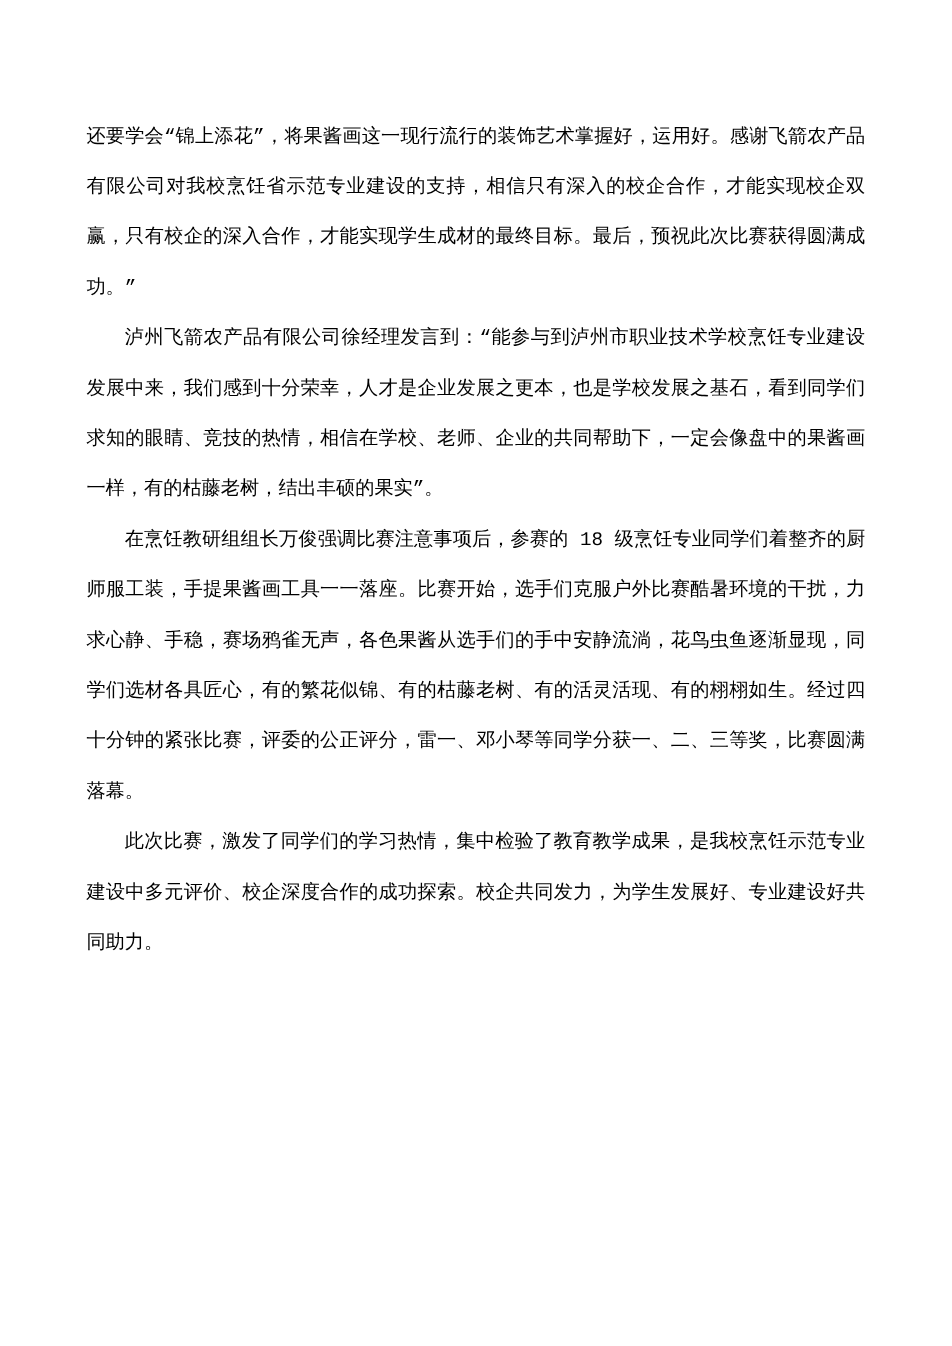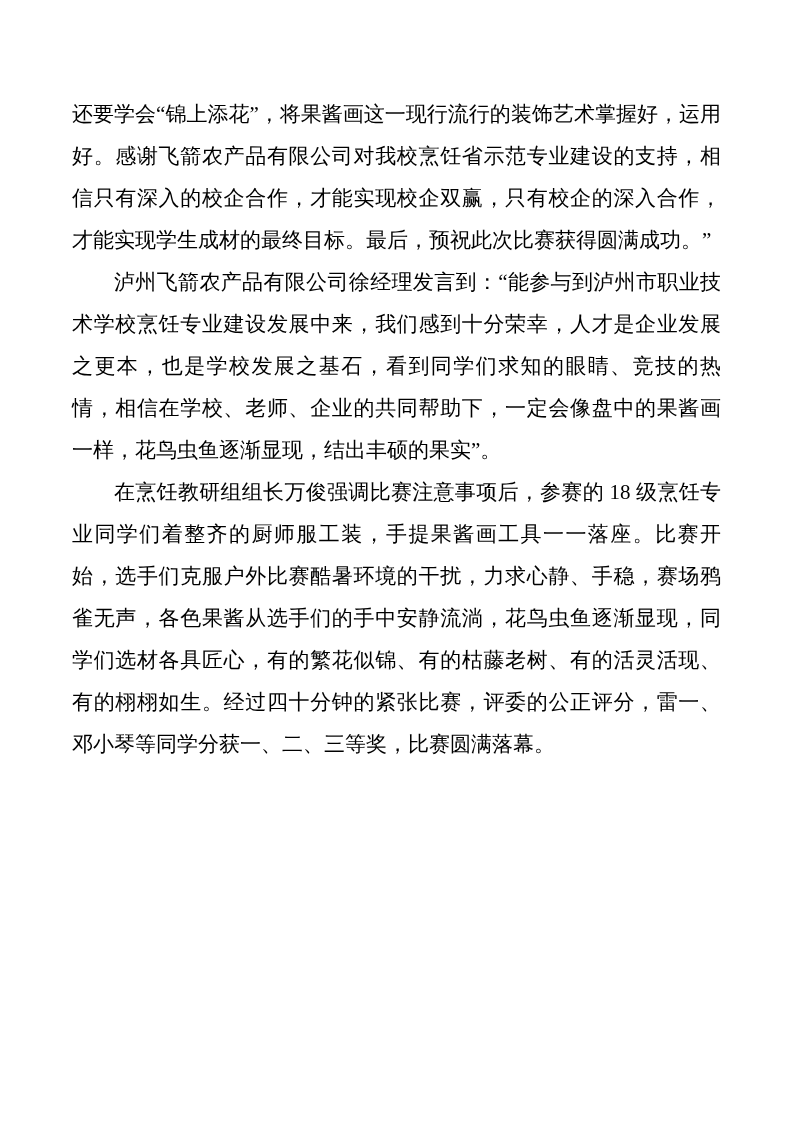--- a/index.html
+++ b/index.html
@@ -13,36 +13,37 @@
     height: 1122px;
     background: #ffffff;
     overflow: hidden;
   }
   .doc-body {
     position: absolute;
     left: 72px;
     top: 93px;
     width: 649px;
     color: #000000;
-    font-family: Liberation Serif, serif;
-    font-size: 21px;
+    font-family: Liberation Mono, monospace;
+    font-size: 16px;
     line-height: 42px;
     text-align: justify;
     text-justify: inter-ideograph;
   }
   .doc-body p {
     margin: 0;
     padding: 0;
   }
   .doc-body p.indent {
     text-indent: 2em;
   }
 </style>
 </head>
 <body>
 
 <div class="page">
   <div class="doc-body">
     <p>还要学会“锦上添花”，将果酱画这一现行流行的装饰艺术掌握好，运用好。感谢飞箭农产品有限公司对我校烹饪省示范专业建设的支持，相信只有深入的校企合作，才能实现校企双赢，只有校企的深入合作，才能实现学生成材的最终目标。最后，预祝此次比赛获得圆满成功。”</p>
-    <p class="indent">泸州飞箭农产品有限公司徐经理发言到：“能参与到泸州市职业技术学校烹饪专业建设发展中来，我们感到十分荣幸，人才是企业发展之更本，也是学校发展之基石，看到同学们求知的眼睛、竞技的热情，相信在学校、老师、企业的共同帮助下，一定会像盘中的果酱画一样，花鸟虫鱼逐渐显现，结出丰硕的果实”。</p>
+    <p class="indent">泸州飞箭农产品有限公司徐经理发言到：“能参与到泸州市职业技术学校烹饪专业建设发展中来，我们感到十分荣幸，人才是企业发展之更本，也是学校发展之基石，看到同学们求知的眼睛、竞技的热情，相信在学校、老师、企业的共同帮助下，一定会像盘中的果酱画一样，有的枯藤老树，结出丰硕的果实”。</p>
     <p class="indent">在烹饪教研组组长万俊强调比赛注意事项后，参赛的 18 级烹饪专业同学们着整齐的厨师服工装，手提果酱画工具一一落座。比赛开始，选手们克服户外比赛酷暑环境的干扰，力求心静、手稳，赛场鸦雀无声，各色果酱从选手们的手中安静流淌，花鸟虫鱼逐渐显现，同学们选材各具匠心，有的繁花似锦、有的枯藤老树、有的活灵活现、有的栩栩如生。经过四十分钟的紧张比赛，评委的公正评分，雷一、邓小琴等同学分获一、二、三等奖，比赛圆满落幕。</p>
+    <p class="indent">此次比赛，激发了同学们的学习热情，集中检验了教育教学成果，是我校烹饪示范专业建设中多元评价、校企深度合作的成功探索。校企共同发力，为学生发展好、专业建设好共同助力。</p>
   </div>
 </div>
 
 </body></html>

